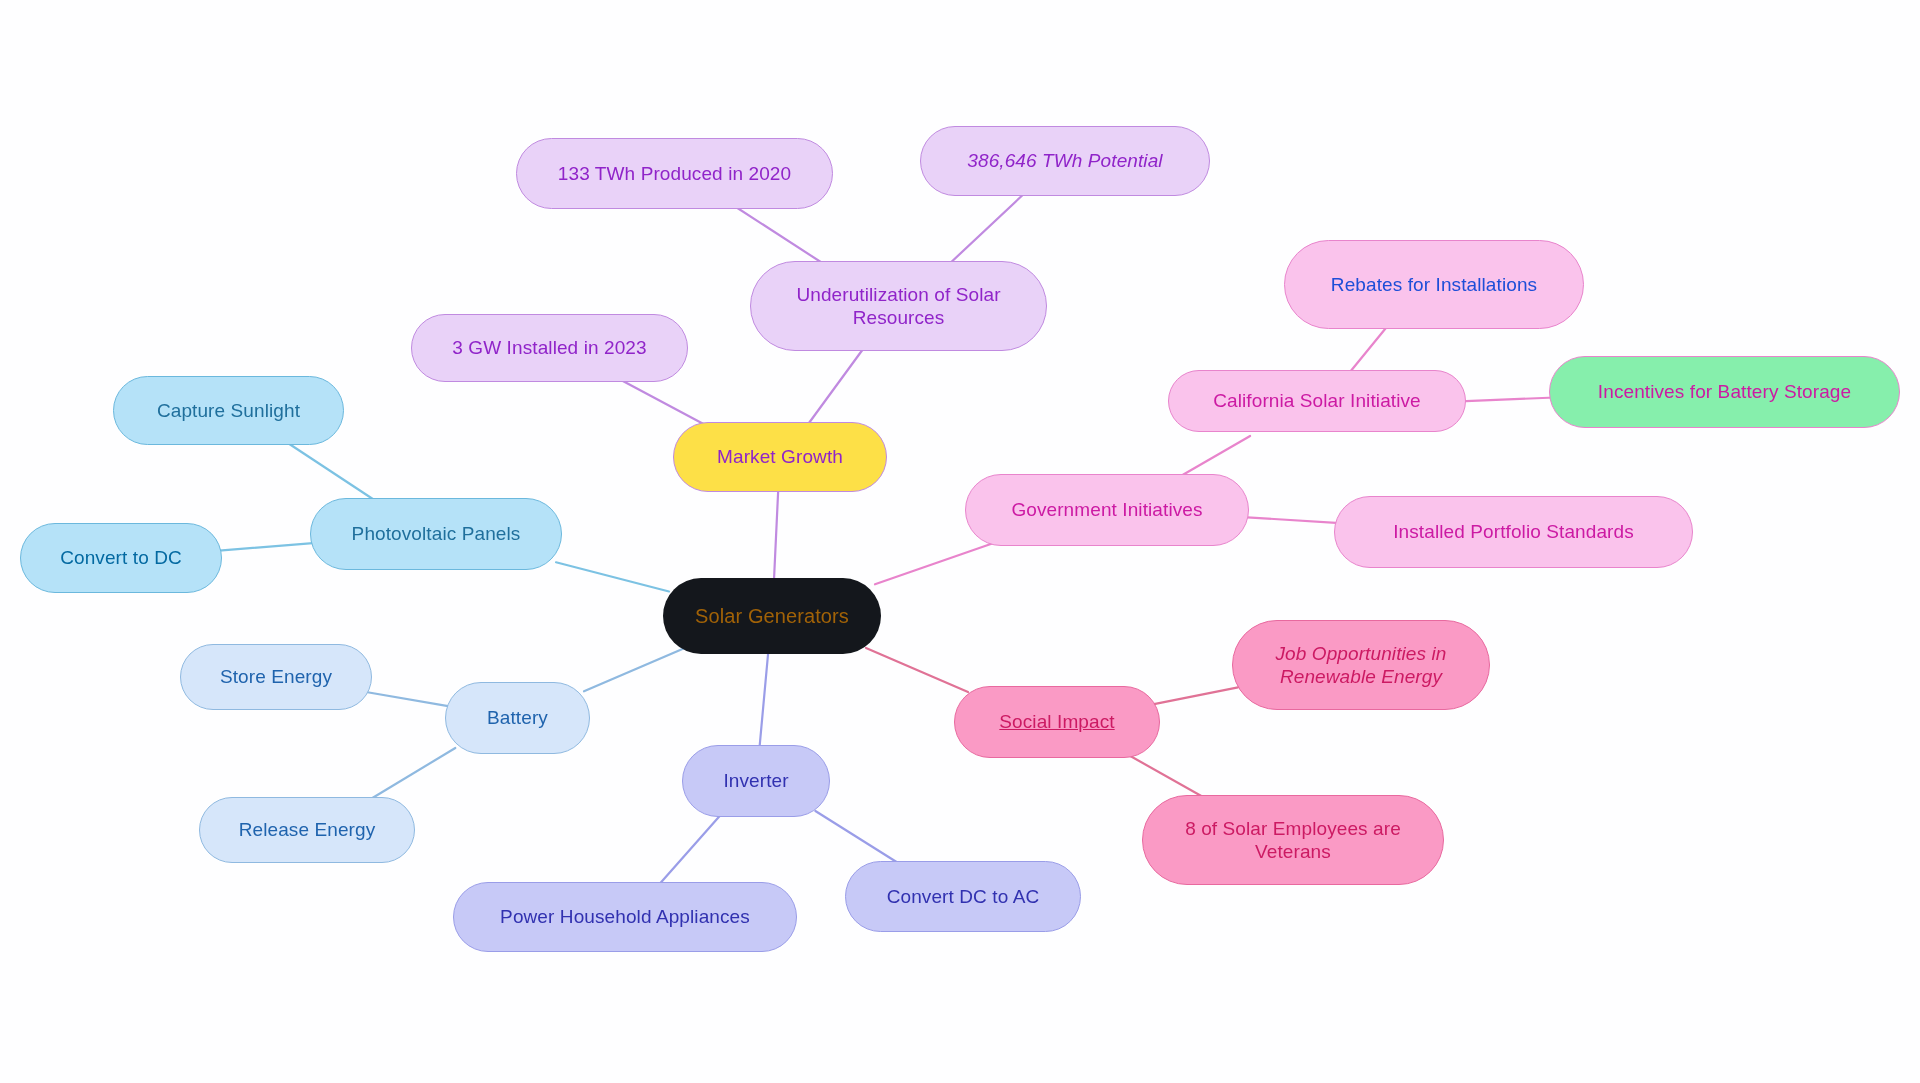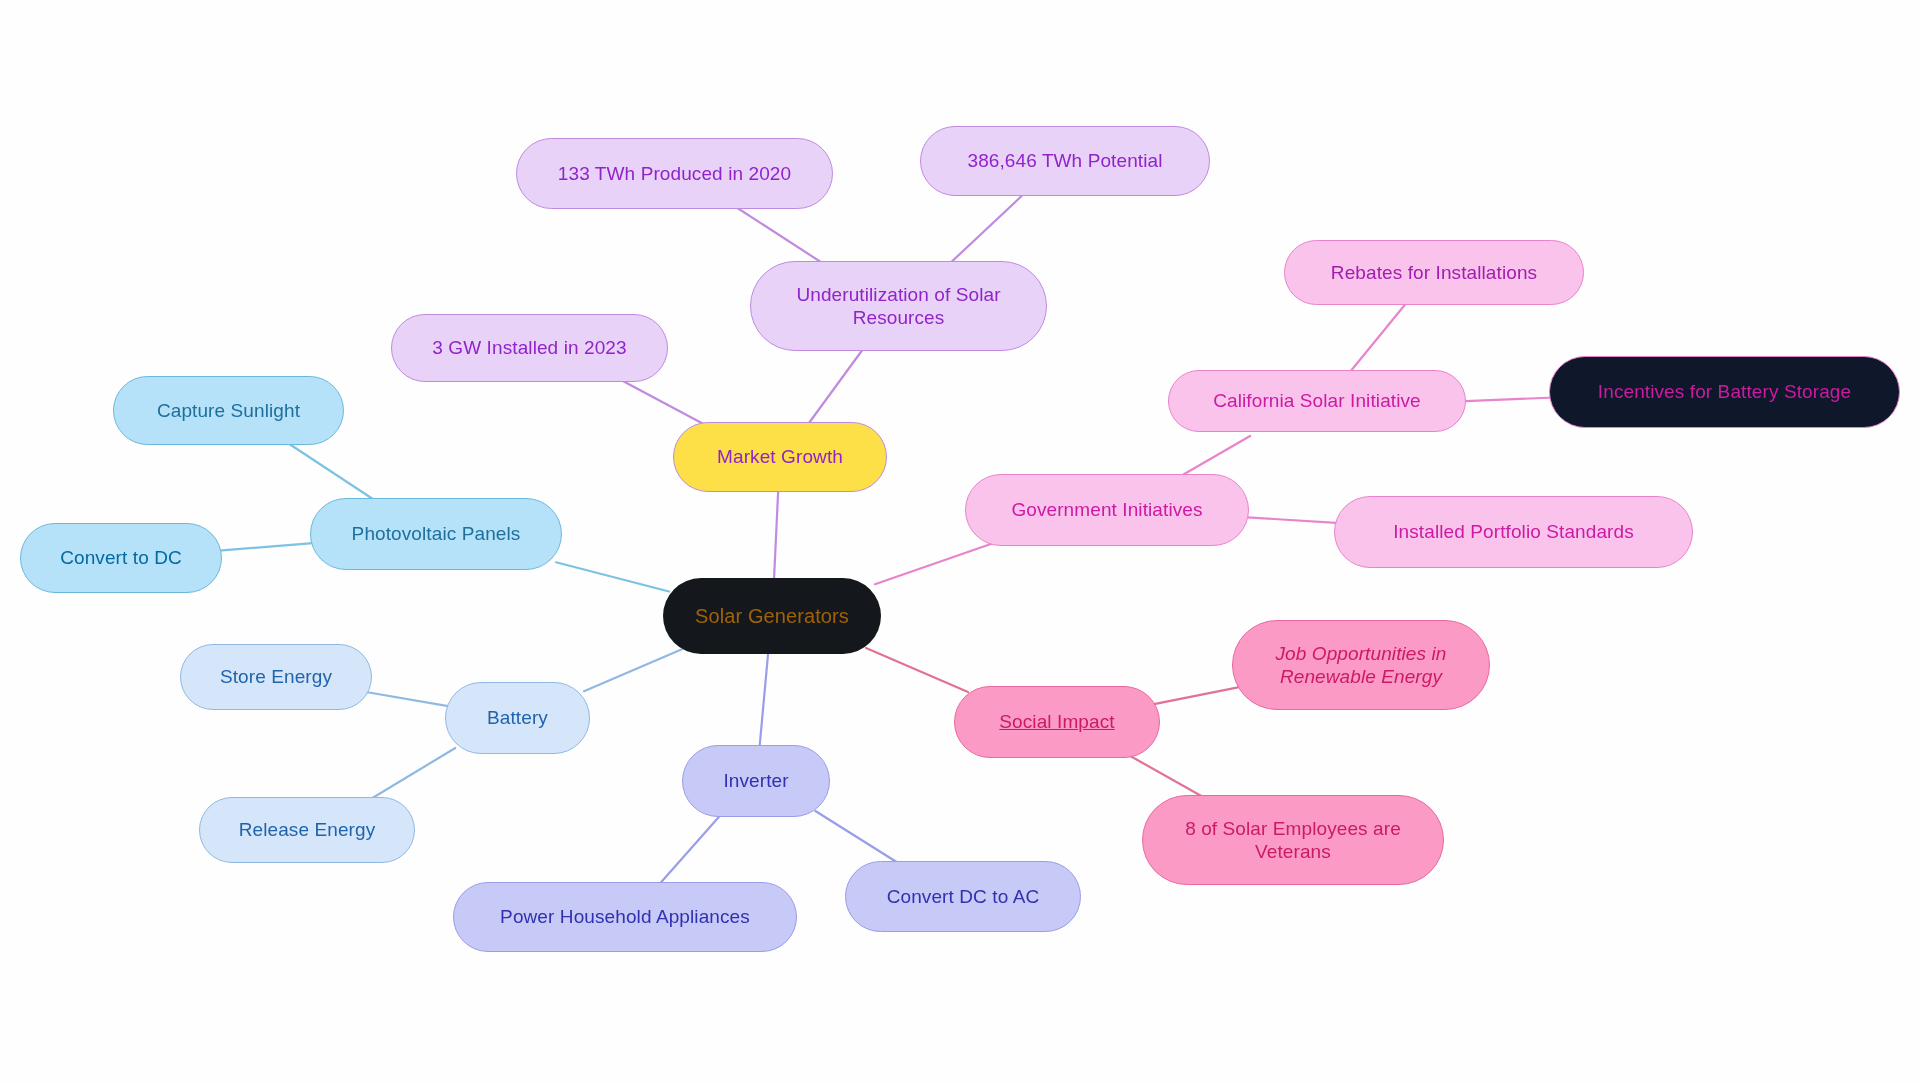--- a/index.html
+++ b/index.html
@@ -81,27 +81,27 @@
       <div class="mm-node" style="left: 20px; top: 523px; width: 202px; height: 70px; font-size: 19px; background: rgb(181, 226, 248); border-color: rgb(107, 184, 221); color: #0369a1;"><span>Convert to DC</span></div>
       <div class="mm-node" style="left: 445px; top: 682px; width: 145px; height: 72px; font-size: 19px; background: rgb(214, 230, 250); border-color: rgb(143, 185, 224); color: rgb(31, 99, 173);"><span>Battery</span></div>
       <div class="mm-node" style="left: 180px; top: 644px; width: 192px; height: 66px; font-size: 19px; background: rgb(214, 230, 250); border-color: rgb(143, 185, 224); color: rgb(31, 99, 173);"><span>Store Energy</span></div>
       <div class="mm-node" style="left: 199px; top: 797px; width: 216px; height: 66px; font-size: 19px; background: rgb(214, 230, 250); border-color: rgb(143, 185, 224); color: rgb(31, 99, 173);"><span>Release Energy</span></div>
       <div class="mm-node" style="left: 682px; top: 745px; width: 148px; height: 72px; font-size: 19px; background: rgb(199, 201, 247); border-color: rgb(154, 157, 232); color: rgb(49, 49, 176);"><span>Inverter</span></div>
       <div class="mm-node" style="left: 453px; top: 882px; width: 344px; height: 70px; font-size: 19px; background: rgb(199, 201, 247); border-color: rgb(154, 157, 232); color: rgb(49, 49, 176);"><span>Power Household Appliances</span></div>
       <div class="mm-node" style="left: 845px; top: 861px; width: 236px; height: 71px; font-size: 19px; background: rgb(199, 201, 247); border-color: rgb(154, 157, 232); color: rgb(49, 49, 176);"><span>Convert DC to AC</span></div>
       <div class="mm-node" style="left: 673px; top: 422px; width: 214px; height: 70px; font-size: 19px; background: #fde047; border-color: rgb(192, 138, 224); color: rgb(144, 36, 201);"><span>Market Growth</span></div>
       <div class="mm-node" style="left: 750px; top: 261px; width: 297px; height: 90px; font-size: 19px; background: rgb(233, 210, 248); border-color: rgb(192, 138, 224); color: rgb(144, 36, 201);"><span>Underutilization of Solar
 Resources</span></div>
-      <div class="mm-node" style="left: 391px; top: 314px; width: 277px; height: 68px; font-size: 19px; background: rgb(233, 210, 248); border-color: rgb(192, 138, 224); color: rgb(144, 36, 201); text-align: right;"><span>3 GW Installed in 2023</span></div>
+      <div class="mm-node" style="left: 411px; top: 314px; width: 277px; height: 68px; font-size: 19px; background: rgb(233, 210, 248); border-color: rgb(192, 138, 224); color: rgb(144, 36, 201); text-align: right;"><span>3 GW Installed in 2023</span></div>
       <div class="mm-node" style="left: 516px; top: 138px; width: 317px; height: 71px; font-size: 19px; background: rgb(233, 210, 248); border-color: rgb(192, 138, 224); color: rgb(144, 36, 201);"><span>133 TWh Produced in 2020</span></div>
-      <div class="mm-node" style="left: 920px; top: 126px; width: 290px; height: 70px; font-size: 19px; background: rgb(233, 210, 248); border-color: rgb(192, 138, 224); color: rgb(144, 36, 201);"><span>386,646 TWh Potential</span></div>
+      <div class="mm-node" style="left: 920px; top: 126px; width: 290px; height: 70px; font-size: 19px; background: rgb(233, 210, 248); border-color: rgb(192, 138, 224); color: rgb(144, 36, 201); font-style: italic;"><span>386,646 TWh Potential</span></div>
       <div class="mm-node" style="left: 965px; top: 474px; width: 284px; height: 72px; font-size: 19px; background: rgb(250, 195, 236); border-color: rgb(232, 132, 204); color: rgb(204, 26, 163);"><span>Government Initiatives</span></div>
       <div class="mm-node" style="left: 1168px; top: 370px; width: 298px; height: 62px; font-size: 19px; background: rgb(250, 195, 236); border-color: rgb(232, 132, 204); color: rgb(204, 26, 163);"><span>California Solar Initiative</span></div>
-      <div class="mm-node" style="left: 1284px; top: 240px; width: 300px; height: 65px; font-size: 19px; background: rgb(250, 195, 236); border-color: rgb(232, 132, 204); color: #a21caf;"><span>Rebates for Installations</span></div>
-      <div class="mm-node" style="left: 1549px; top: 356px; width: 351px; height: 72px; font-size: 19px; background: #0f172a; border-color: rgb(232, 132, 204); color: rgb(204, 26, 163);"><span>Incentives for Battery Storage</span></div>
+      <div class="mm-node" style="left: 1284px; top: 240px; width: 300px; height: 89px; font-size: 19px; background: rgb(250, 195, 236); border-color: rgb(232, 132, 204); color: #1d4ed8;"><span>Rebates for Installations</span></div>
+      <div class="mm-node" style="left: 1549px; top: 356px; width: 351px; height: 72px; font-size: 19px; background: #86efac; border-color: rgb(232, 132, 204); color: rgb(204, 26, 163);"><span>Incentives for Battery Storage</span></div>
       <div class="mm-node" style="left: 1334px; top: 496px; width: 359px; height: 72px; font-size: 19px; background: rgb(250, 195, 236); border-color: rgb(232, 132, 204); color: rgb(204, 26, 163);"><span>Installed Portfolio Standards</span></div>
       <div class="mm-node" style="left: 954px; top: 686px; width: 206px; height: 72px; font-size: 19px; background: rgb(250, 154, 197); border-color: rgb(232, 105, 159); color: rgb(204, 26, 99); text-decoration: underline;"><span>Social Impact</span></div>
       <div class="mm-node" style="left: 1232px; top: 620px; width: 258px; height: 90px; font-size: 19px; background: rgb(250, 154, 197); border-color: rgb(232, 105, 159); color: rgb(204, 26, 99); font-style: italic;"><span>Job Opportunities in
 Renewable Energy</span></div>
       <div class="mm-node" style="left: 1142px; top: 795px; width: 302px; height: 90px; font-size: 19px; background: rgb(250, 154, 197); border-color: rgb(232, 105, 159); color: rgb(204, 26, 99);"><span>8 of Solar Employees are
 Veterans</span></div>
       <div class="mm-node root" style="left: 663px; top: 578px; width: 218px; height: 76px; font-size: 20px; background: rgb(20, 23, 28); color: #a16207; border: none;"><span>Solar Generators</span></div>
     </div>
 </div>
 

